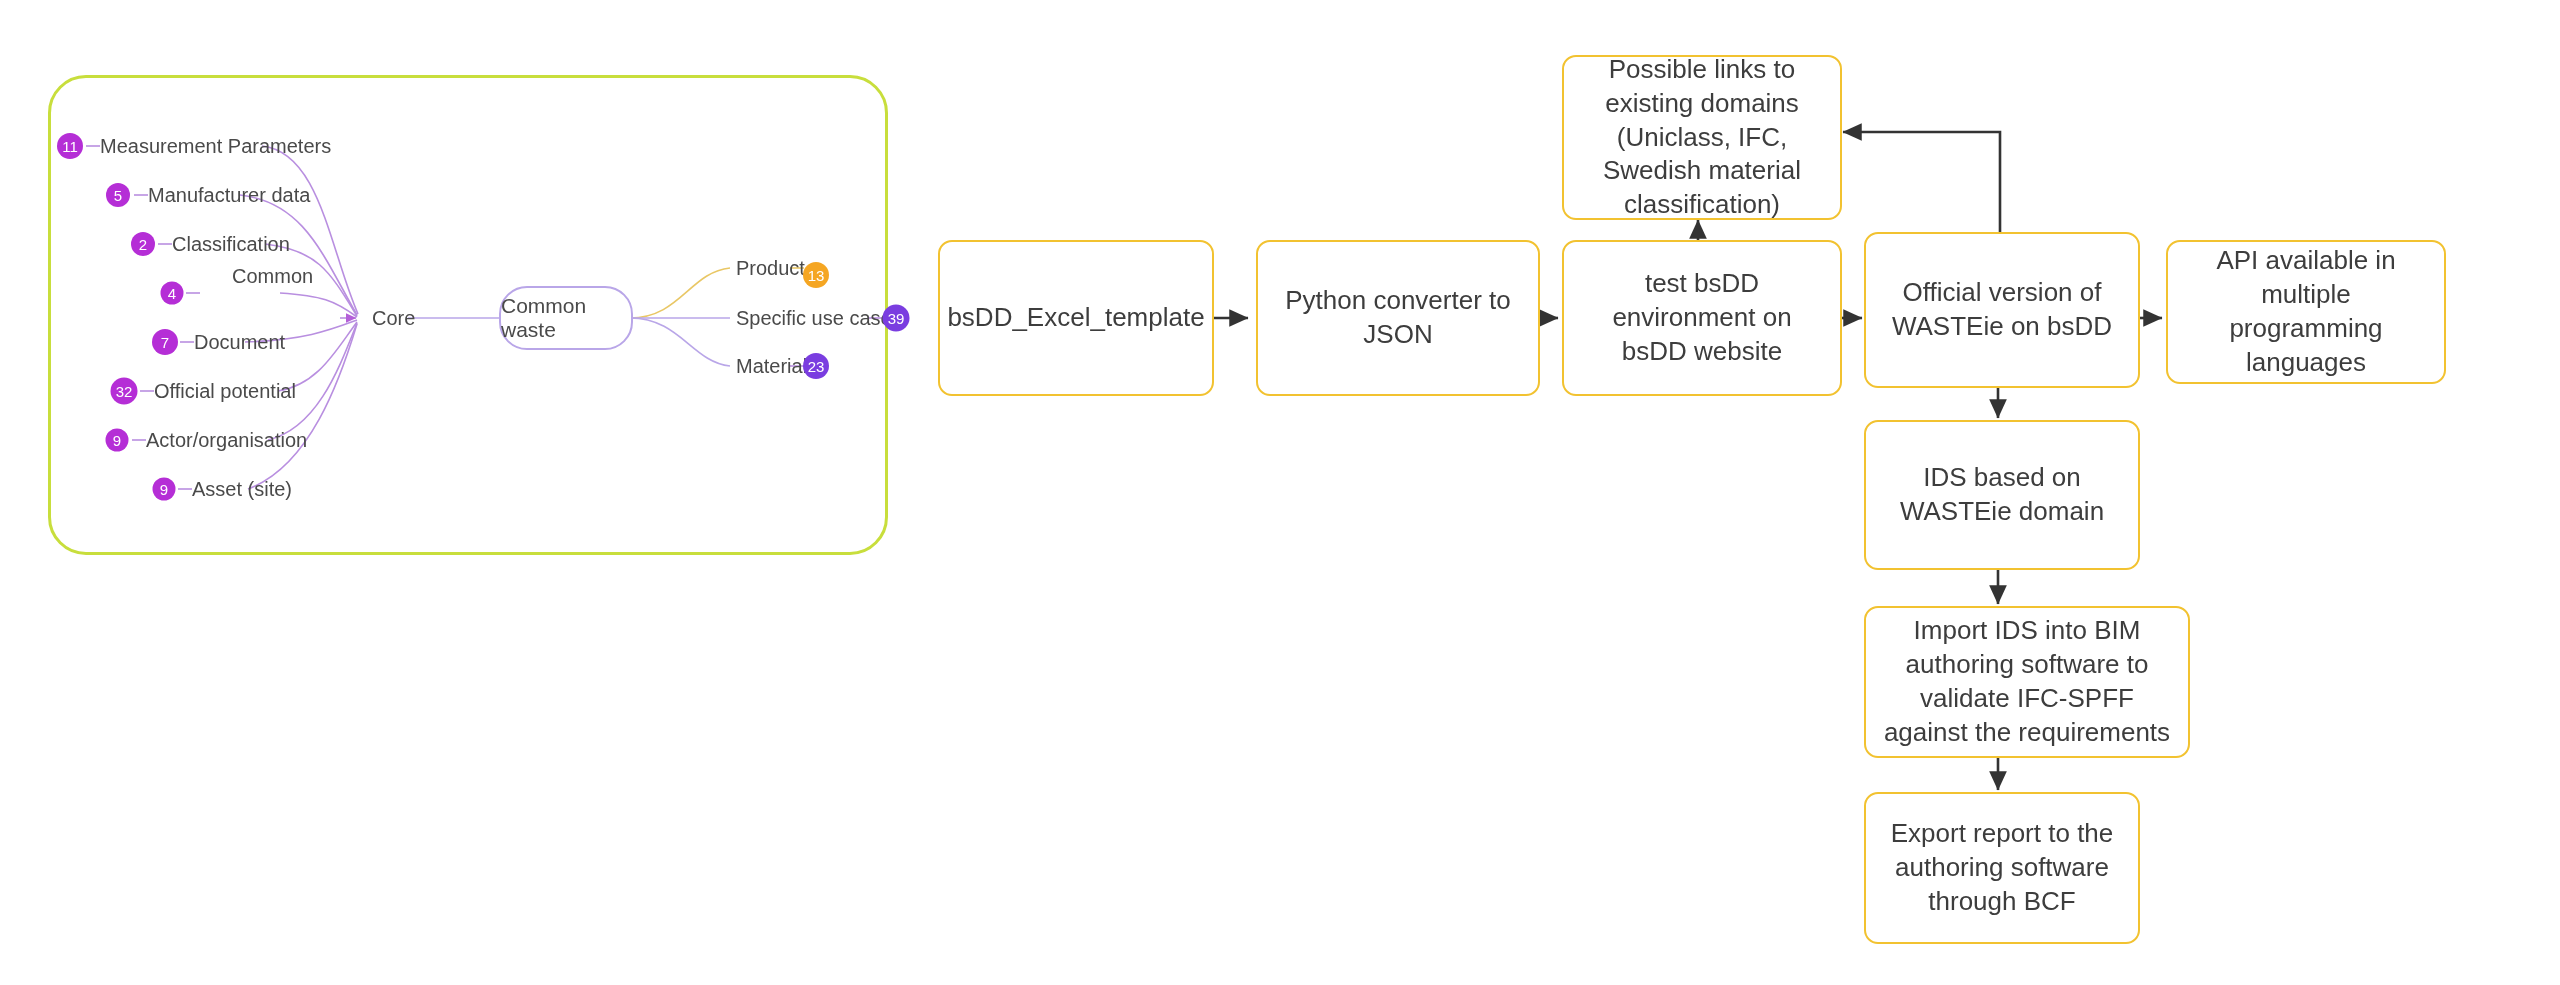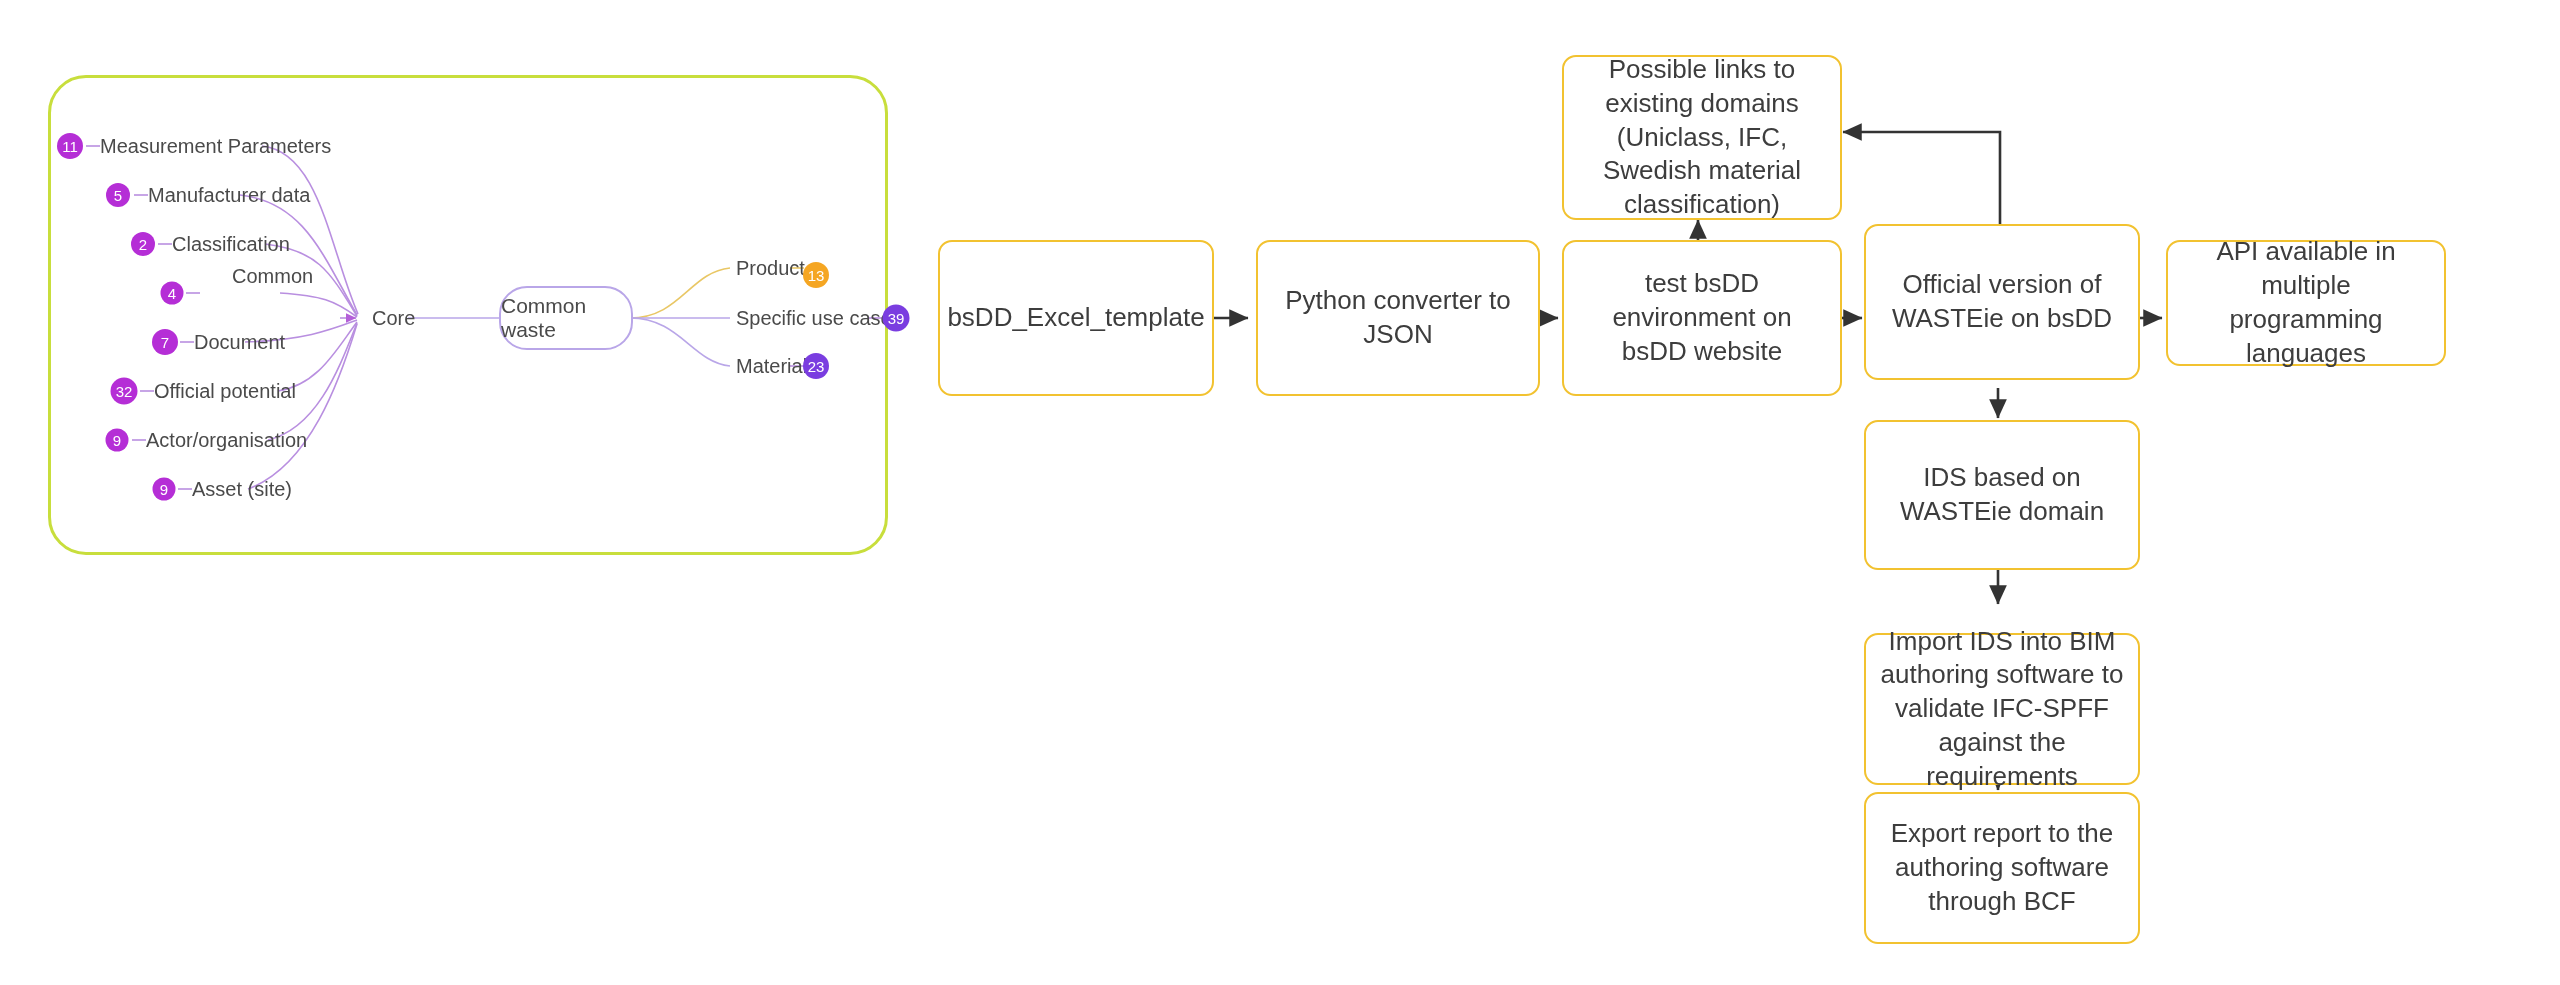--- a/index.html
+++ b/index.html
@@ -141,33 +141,33 @@
   </div>
 
   <div class="fbox" style="left:1256px;top:240px;width:284px;height:156px;">
     <span>Python converter to JSON</span>
   </div>
 
   <div class="fbox" style="left:1562px;top:240px;width:280px;height:156px;">
     <span>test bsDD environment on bsDD website</span>
   </div>
 
-  <div class="fbox" style="left:1864px;top:224px;width:276px;height:156px;">
+  <div class="fbox" style="left:1864px;top:232px;width:276px;height:156px;">
     <span>Official version of WASTEie on bsDD</span>
   </div>
 
-  <div class="fbox" style="left:2166px;top:240px;width:280px;height:126px;">
+  <div class="fbox" style="left:2166px;top:240px;width:280px;height:144px;">
     <span>API available in multiple programming languages</span>
   </div>
 
   <div class="fbox" style="left:1864px;top:420px;width:276px;height:150px;">
     <span>IDS based on WASTEie domain</span>
   </div>
 
-  <div class="fbox" style="left:1864px;top:606px;width:276px;height:152px;margin-top:27px;">
+  <div class="fbox" style="left:1864px;top:606px;width:326px;height:152px;">
     <span>Import IDS into BIM authoring software to validate IFC-SPFF against the requirements</span>
   </div>
 
   <div class="fbox" style="left:1864px;top:792px;width:276px;height:152px;">
     <span>Export report to the authoring software through BCF</span>
   </div>
 
 </div>
 
 </body></html>

